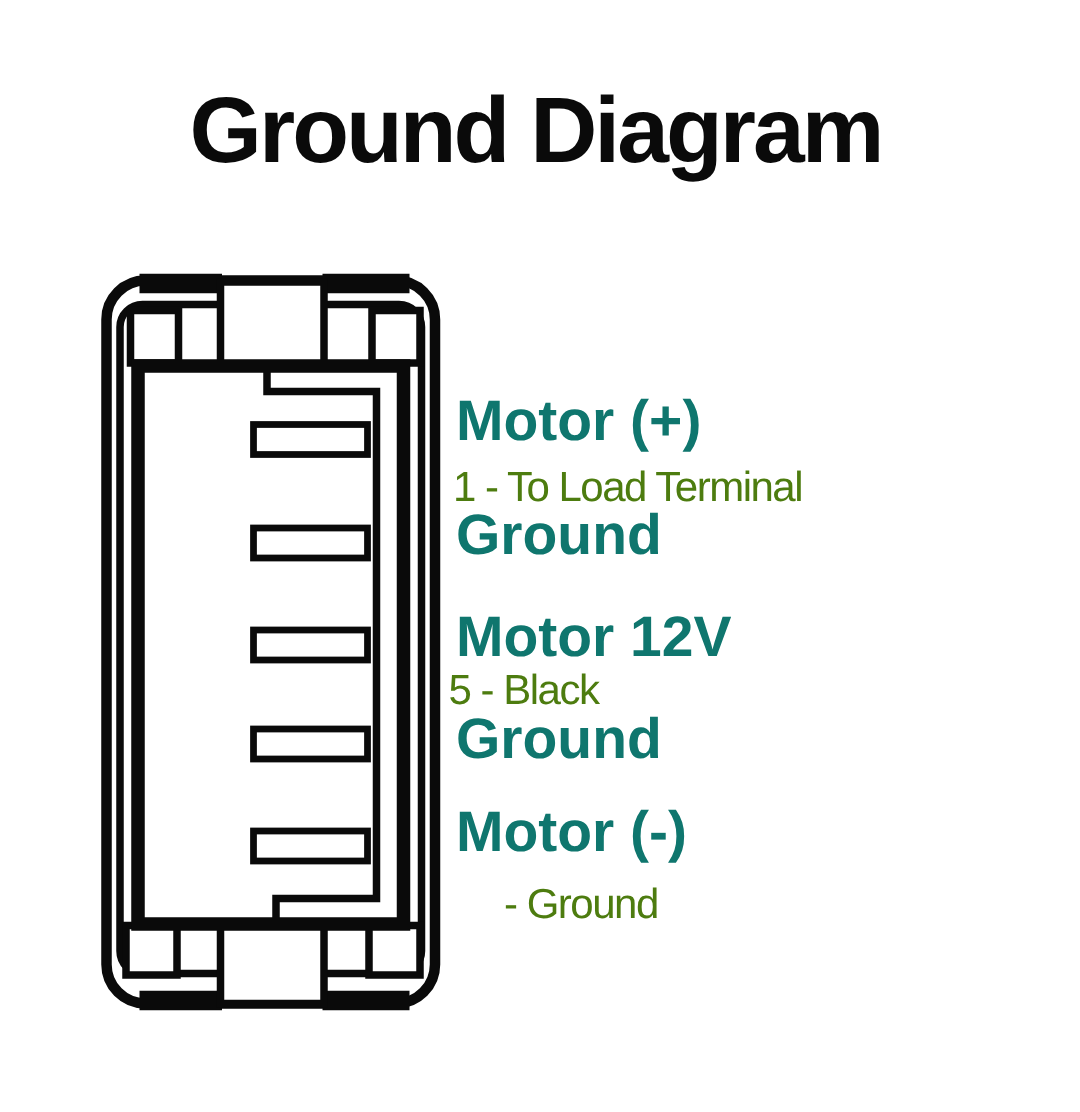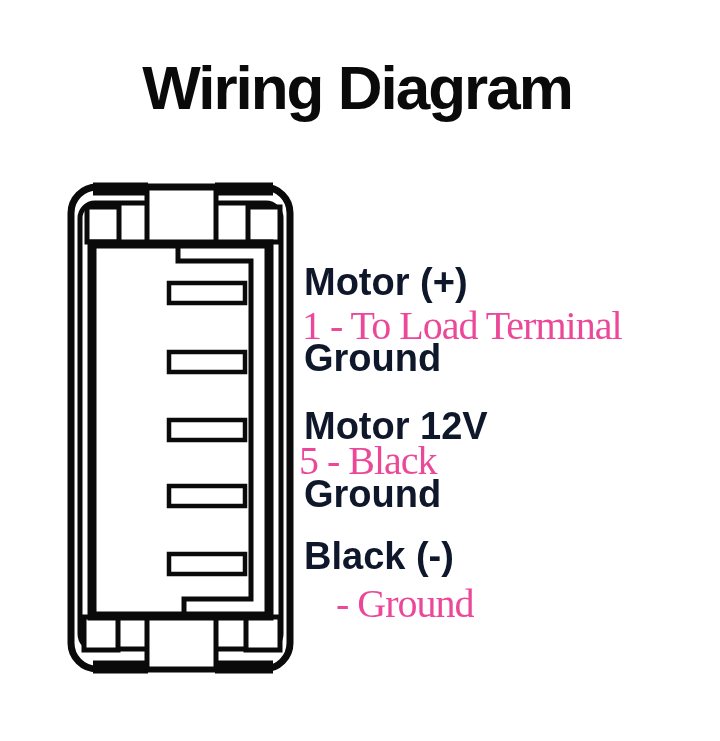--- a/index.html
+++ b/index.html
@@ -7,37 +7,37 @@
     width:720px;height:741px;position:relative;background:#ffffff;
     font-family:"Liberation Sans", sans-serif;overflow:hidden;
   }
   .title{
     position:absolute;left:0;top:54px;width:714px;text-align:center;
     font-size:62px;font-weight:700;letter-spacing:-2px;color:#0a0a0a;
     line-height:68px;white-space:nowrap;z-index:3;
   }
   .wm{
     position:absolute;transform:translateY(-50%);
-    font-size:40px;font-weight:400;letter-spacing:-1px;color:#ec4899;
-    white-space:nowrap;z-index:0;font-family:Liberation Serif, serif;
+    font-size:28px;font-weight:400;letter-spacing:-1px;color:#4d7c0f;
+    white-space:nowrap;z-index:0;
   }
   .connector-svg{position:absolute;left:0;top:0;z-index:1;}
   .pin-label{
     position:absolute;left:304px;transform:translateY(-50%);
-    font-size:38px;font-weight:700;color:#0f172a;white-space:nowrap;z-index:2;
+    font-size:38px;font-weight:700;color:#0f766e;white-space:nowrap;z-index:2;
   }
 </style>
 </head>
 <body>
 
 <div class="wm" style="left:302px;top:325px">1 - To Load Terminal</div>
 <div class="wm" style="left:299px;top:460px">5 - Black</div>
 <div class="wm" style="left:336px;top:603px">- Ground</div>
 
-<div class="title">Wiring Diagram</div>
+<div class="title">Ground Diagram</div>
 
 <svg class="connector-svg" width="720" height="741" viewBox="0 0 720 741">
   <g fill="#ffffff" stroke="#0a0a0a" stroke-linecap="butt" stroke-linejoin="miter">
 
     <rect x="71" y="187" width="219" height="482" rx="26" stroke-width="7"></rect>
 
     <path d="M93,189 H148 M215,189 H273" fill="none" stroke-width="13"></path>
     <path d="M93,667 H148 M215,667 H273" fill="none" stroke-width="13"></path>
 
     <rect x="80" y="203" width="201" height="446" rx="15" fill="none" stroke-width="5"></rect>
@@ -59,13 +59,13 @@
     <rect x="169" y="420" width="76" height="20" stroke-width="4.5"></rect>
     <rect x="169" y="486" width="76" height="20" stroke-width="4.5"></rect>
     <rect x="169" y="554" width="76" height="20" stroke-width="4.5"></rect>
   </g>
 </svg>
 
 <div class="pin-label" style="top:282px">Motor (+)</div>
 <div class="pin-label" style="top:358px">Ground</div>
 <div class="pin-label" style="top:426px">Motor 12V</div>
 <div class="pin-label" style="top:494px">Ground</div>
-<div class="pin-label" style="top:556px">Black (-)</div>
+<div class="pin-label" style="top:556px">Motor (-)</div>
 
 </body></html>

